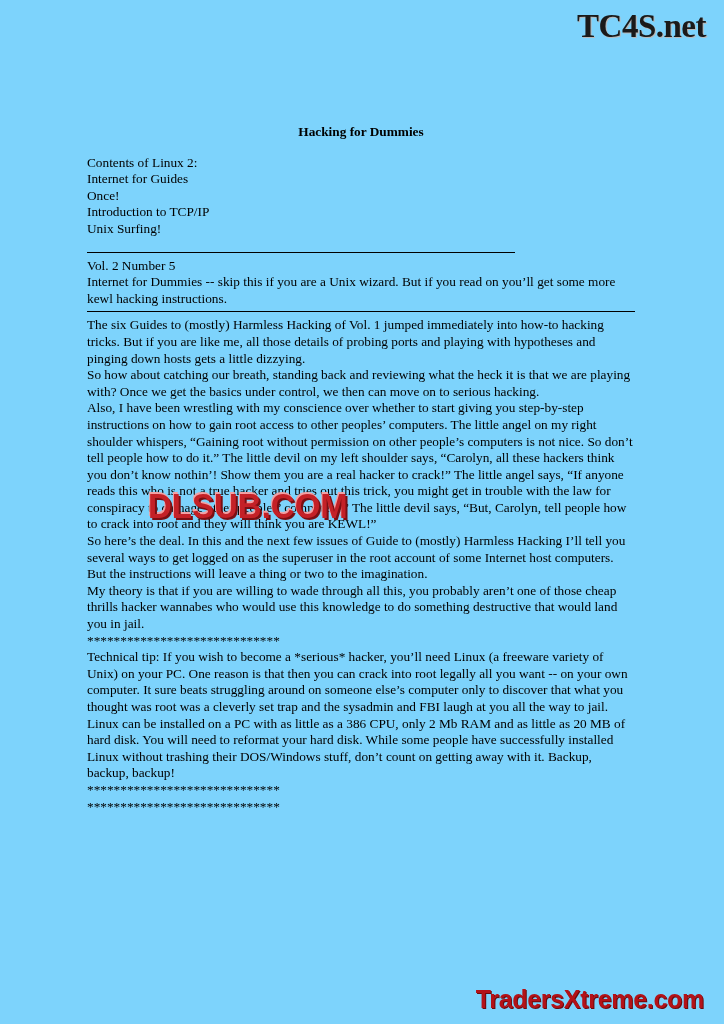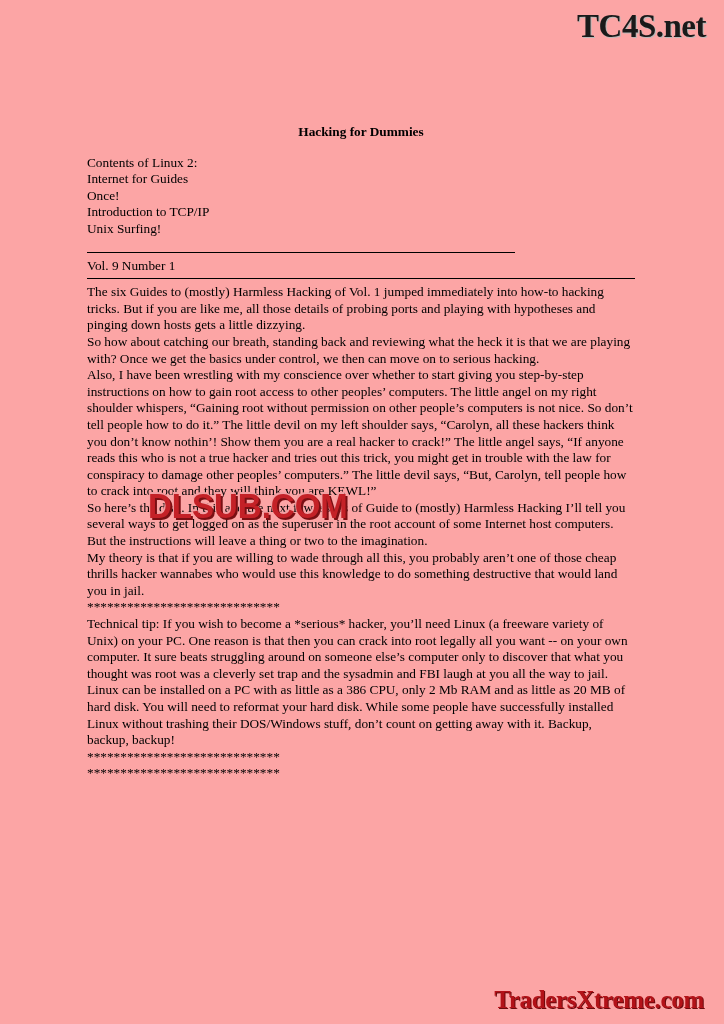--- a/index.html
+++ b/index.html
@@ -11,38 +11,38 @@
     width: 724px;
     height: 1024px;
     position: relative;
     font-family: "Liberation Serif", serif;
     color: #000000;
     overflow: hidden;
   }
   .page {
     position: absolute;
     inset: 0;
-    background: #fca5a5;
+    background: #7dd3fc;
   }
   .watermark-top {
     position: absolute;
     top: 8px;
     right: 18px;
     font-family: "Liberation Serif", serif;
     font-weight: bold;
     font-size: 33px;
     letter-spacing: -0.5px;
     color: #1a1a1a;
     text-shadow: 1px 1px 0 #b9b9b9;
   }
   .watermark-bottom {
     position: absolute;
     bottom: 10px;
     right: 20px;
-    font-family: Liberation Serif, serif;
+    font-family: Liberation Sans, sans-serif;
     font-weight: bold;
     font-size: 25px;
     color: #b31218;
     letter-spacing: -0.3px;
     text-shadow: 1px 1px 0 #6a0a0d;
   }
   .doc {
     position: absolute;
     left: 87px;
     top: 124px;
@@ -100,21 +100,22 @@
     <div class="blk">
       <p>Contents of Linux 2:</p>
       <p>Internet for Guides</p>
       <p>Once!</p>
       <p>Introduction to TCP/IP</p>
       <p>Unix Surfing!</p>
     </div>
 
     <div class="rule"></div>
 
-    <p>Vol. 9 Number 1</p>
+    <p>Vol. 2 Number 5</p>
+    <p>Internet for Dummies -- skip this if you are a Unix wizard. But if you read on you’ll get some more kewl hacking instructions.</p>
 
     <div class="rule wide"></div>
 
     <p>The six Guides to (mostly) Harmless Hacking of Vol. 1 jumped immediately into how-to hacking tricks. But if you are like me, all those details of probing ports and playing with hypotheses and pinging down hosts gets a little dizzying.</p>
     <p>So how about catching our breath, standing back and reviewing what the heck it is that we are playing with? Once we get the basics under control, we then can move on to serious hacking.</p>
     <p>Also, I have been wrestling with my conscience over whether to start giving you step-by-step instructions on how to gain root access to other peoples’ computers. The little angel on my right shoulder whispers, “Gaining root without permission on other people’s computers is not nice. So don’t tell people how to do it.” The little devil on my left shoulder says, “Carolyn, all these hackers think you don’t know nothin’! Show them you are a real hacker to crack!” The little angel says, “If anyone reads this who is not a true hacker and tries out this trick, you might get in trouble with the law for conspiracy to damage other peoples’ computers.” The little devil says, “But, Carolyn, tell people how to crack into root and they will think you are KEWL!”</p>
     <p>So here’s the deal. In this and the next few issues of Guide to (mostly) Harmless Hacking I’ll tell you several ways to get logged on as the superuser in the root account of some Internet host computers. But the instructions will leave a thing or two to the imagination.</p>
     <p>My theory is that if you are willing to wade through all this, you probably aren’t one of those cheap thrills hacker wannabes who would use this knowledge to do something destructive that would land you in jail.</p>
 
     <p class="stars">*****************************</p>

